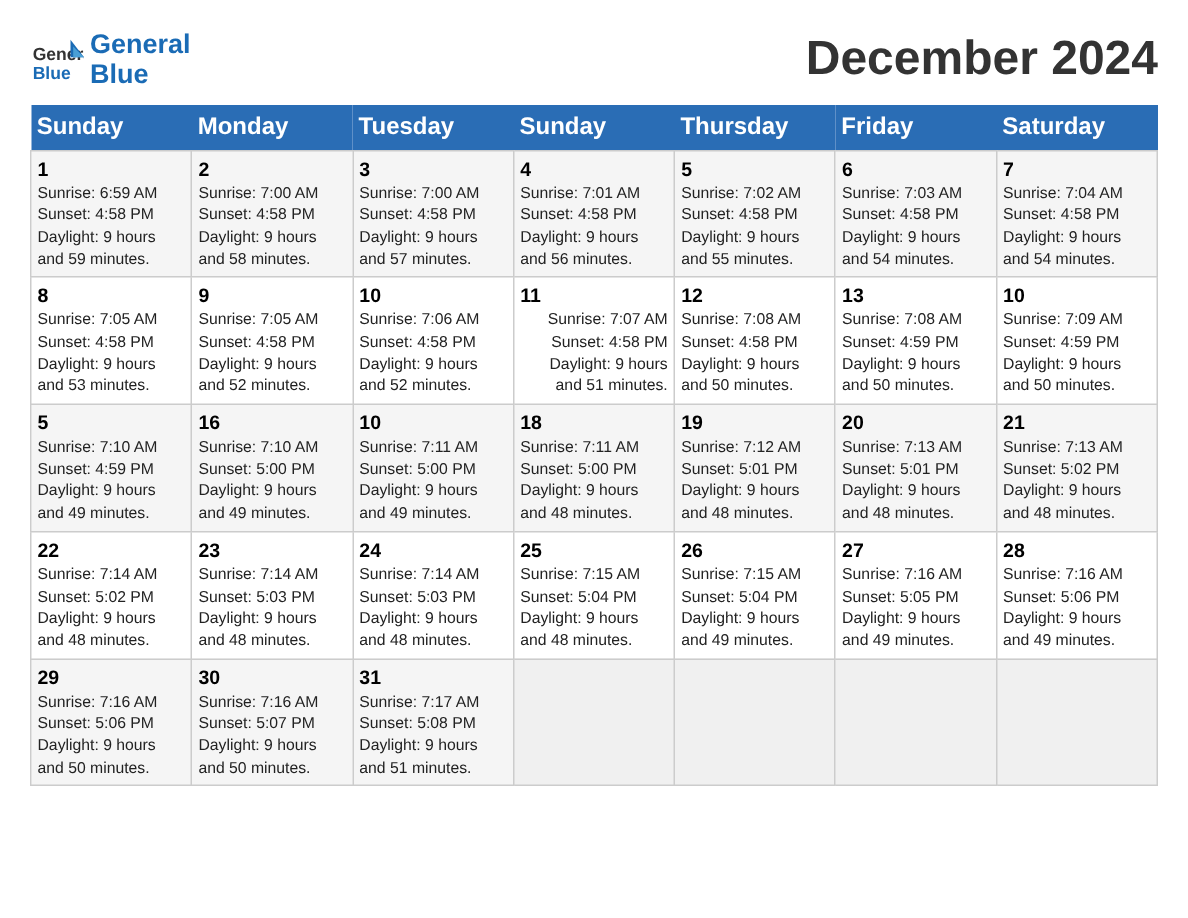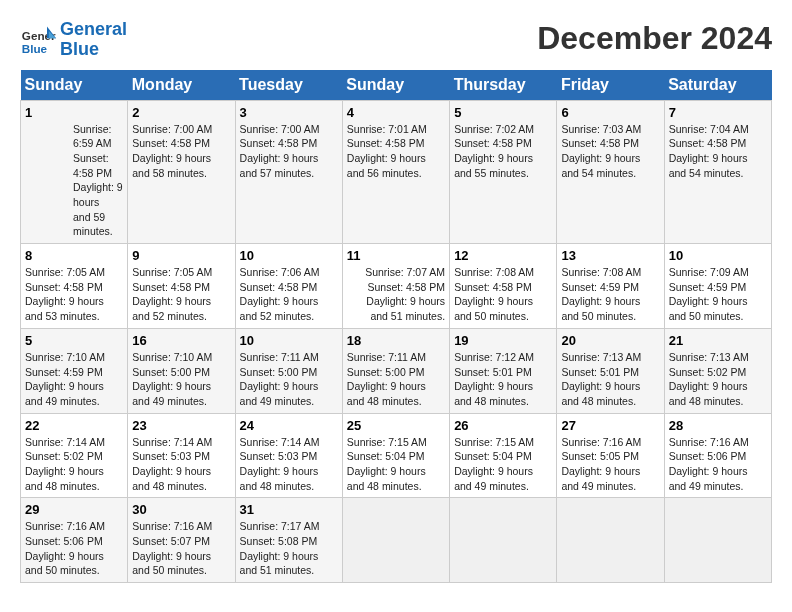--- a/index.html
+++ b/index.html
@@ -119,21 +119,21 @@
         <th>Sunday</th>
         <th>Thursday</th>
         <th>Friday</th>
         <th>Saturday</th>
       </tr>
   </thead>
   <tbody id="calendar-body">
   <tr>
         <td>
           <span class="day-num">1</span>
-          <div class="day-info" style="white-space: pre-line; margin-left: 48px;">Sunrise: 6:59 AM
+          <div class="day-info" style="white-space: pre-line;">Sunrise: 6:59 AM
 Sunset: 4:58 PM
 Daylight: 9 hours
 and 59 minutes.</div>
         </td>
         <td>
           <span class="day-num">2</span>
           <div class="day-info" style="white-space: pre-line;">Sunrise: 7:00 AM
 Sunset: 4:58 PM
 Daylight: 9 hours
 and 58 minutes.</div>

